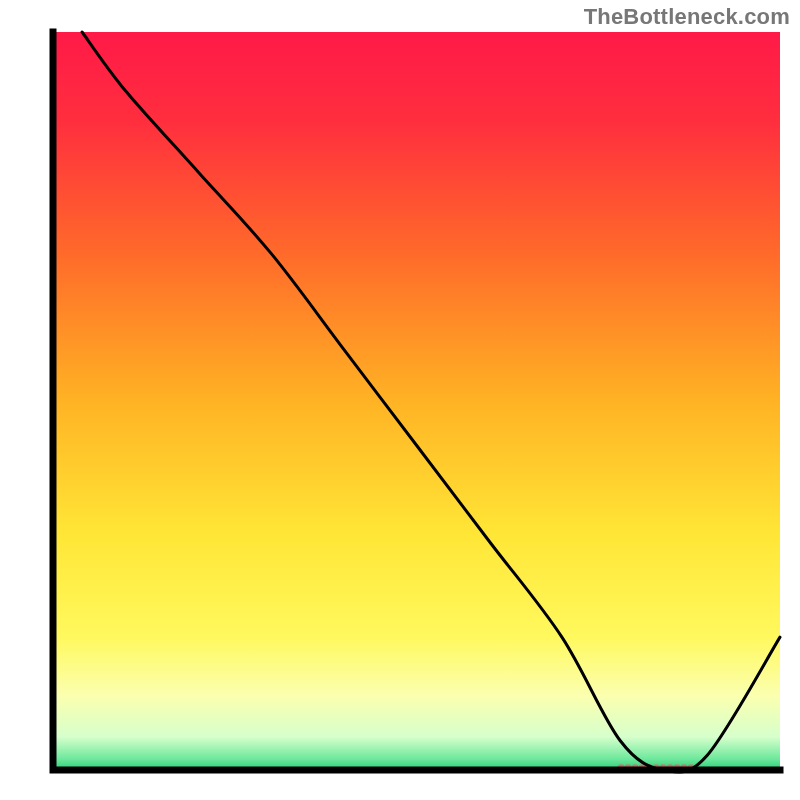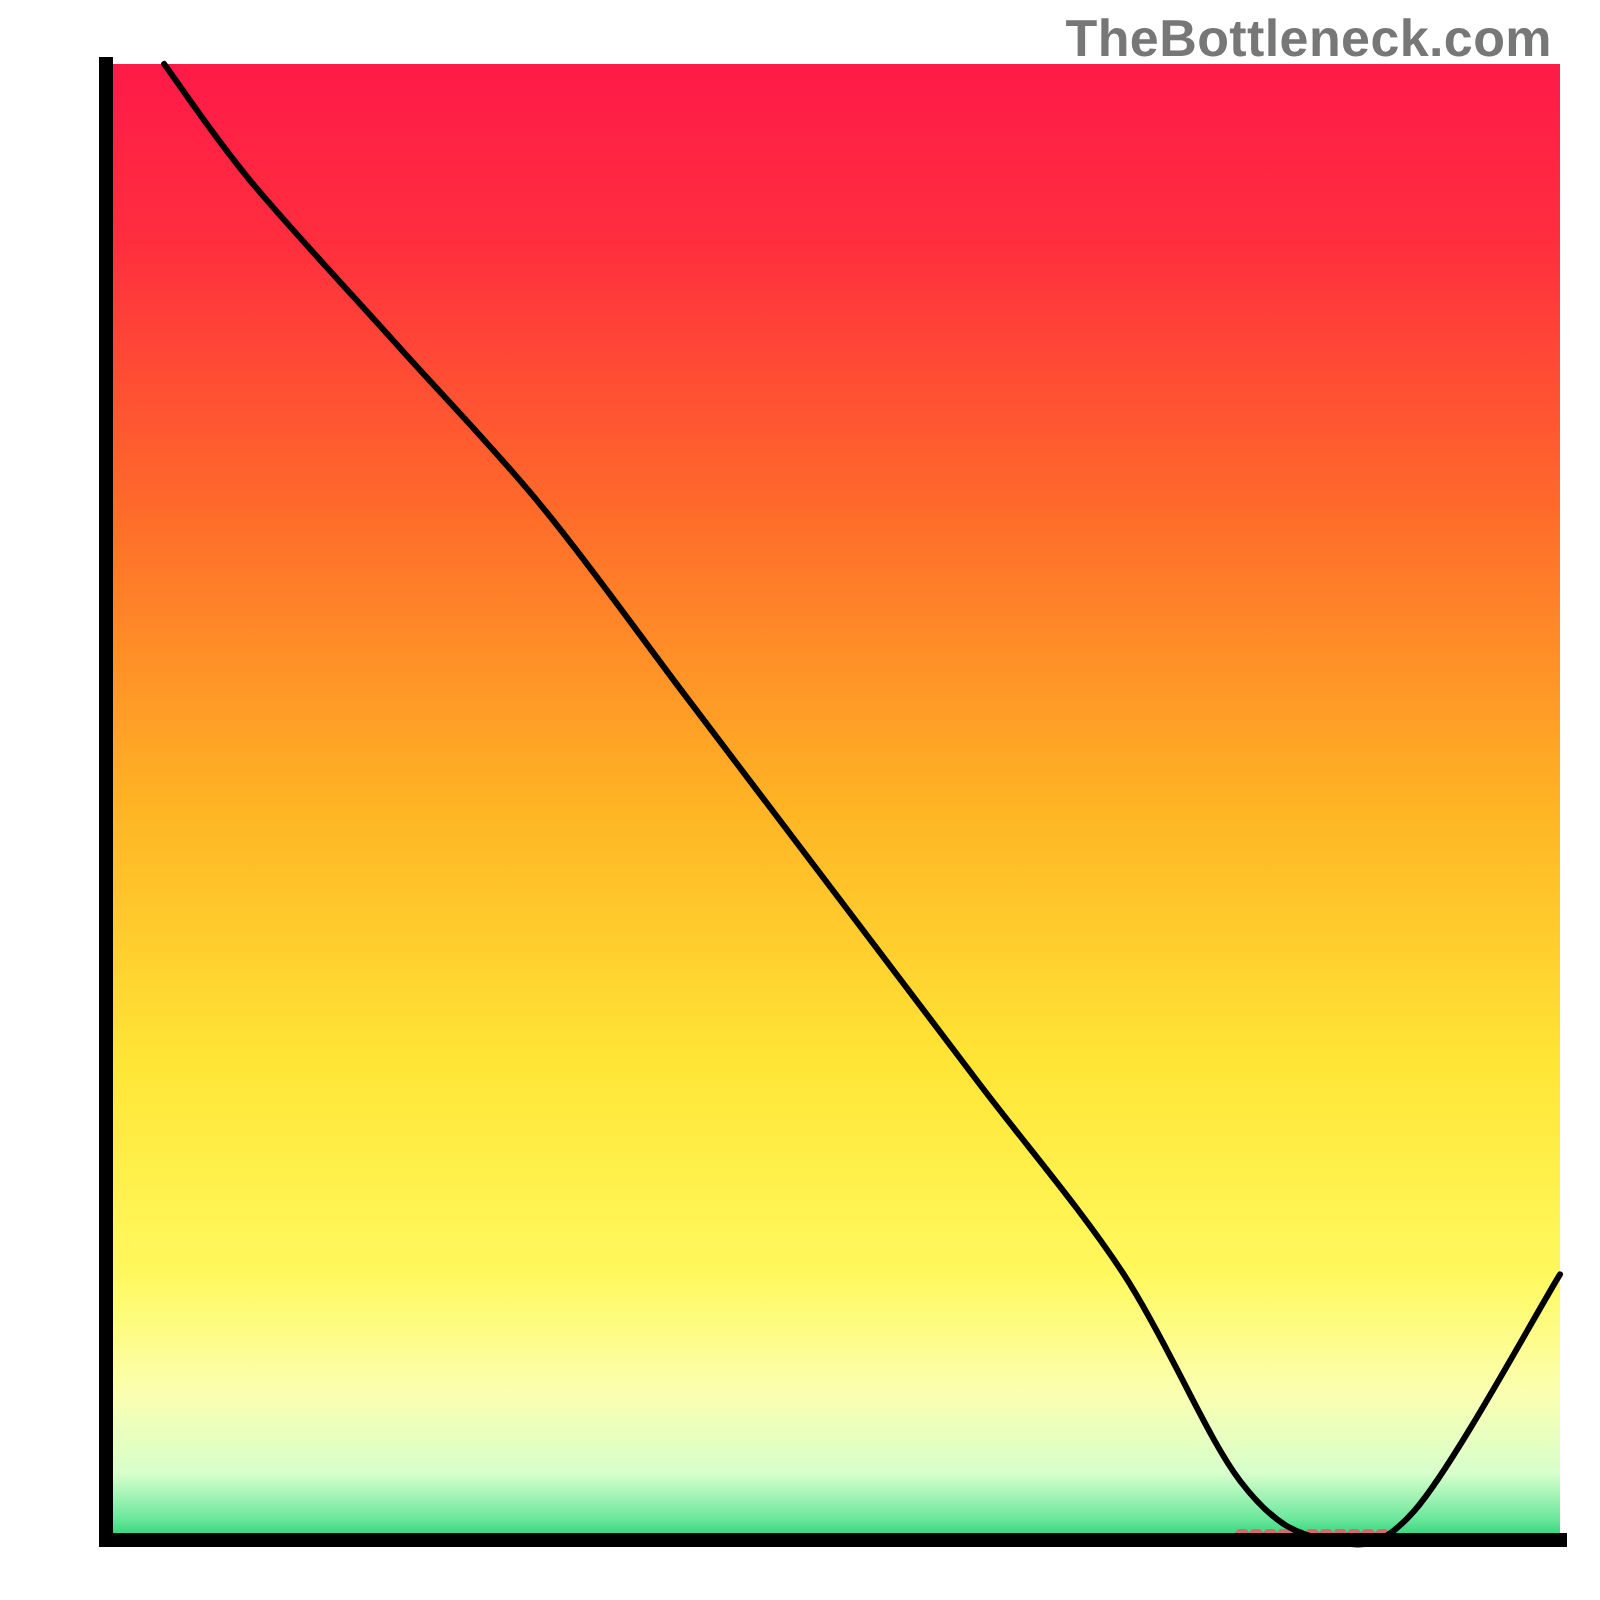--- a/index.html
+++ b/index.html
@@ -11,22 +11,22 @@
     font-family: Arial, Helvetica, sans-serif;
   }
   .wrap {
     position: relative;
     width: 800px;
     height: 800px;
   }
   .watermark {
     position: absolute;
     top: 4px;
-    right: 24px;
-    font-size: 26px;
+    right: 10px;
+    font-size: 22px;
     font-weight: bold;
     color: #777777;
     letter-spacing: 0.2px;
   }
   svg.axes {
     position: absolute;
     left: 0;
     top: 0;
   }
 </style>

